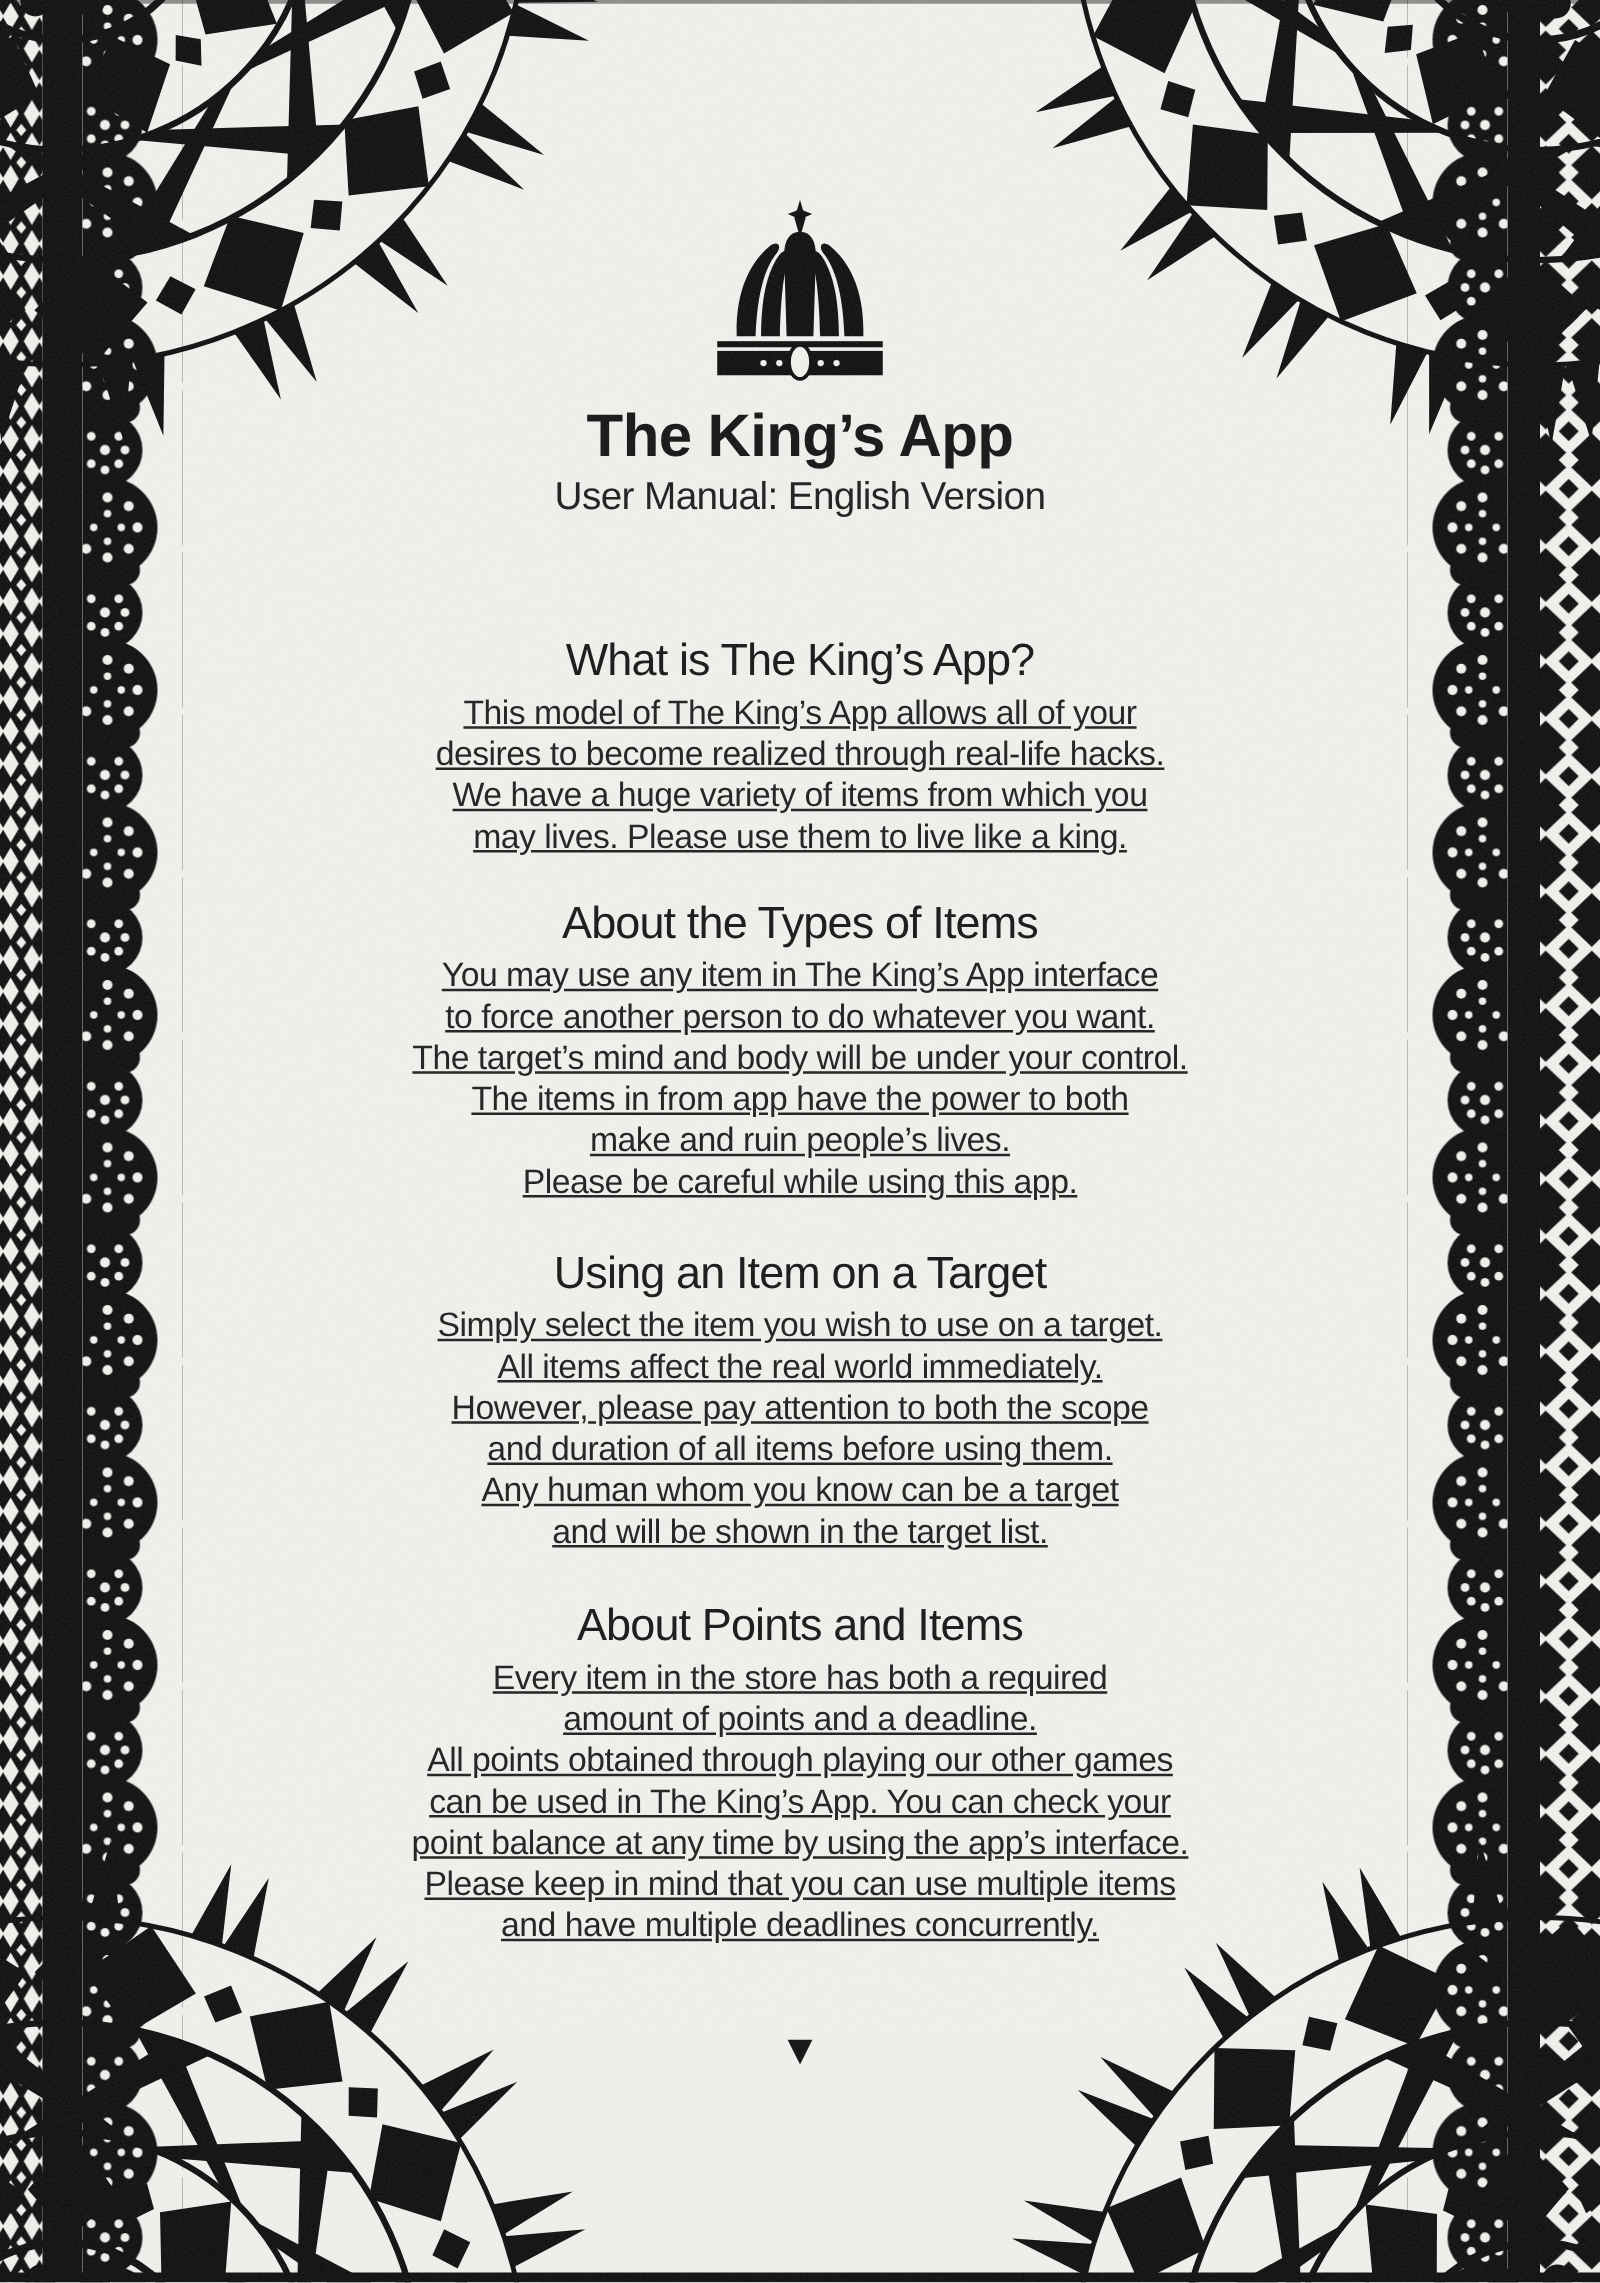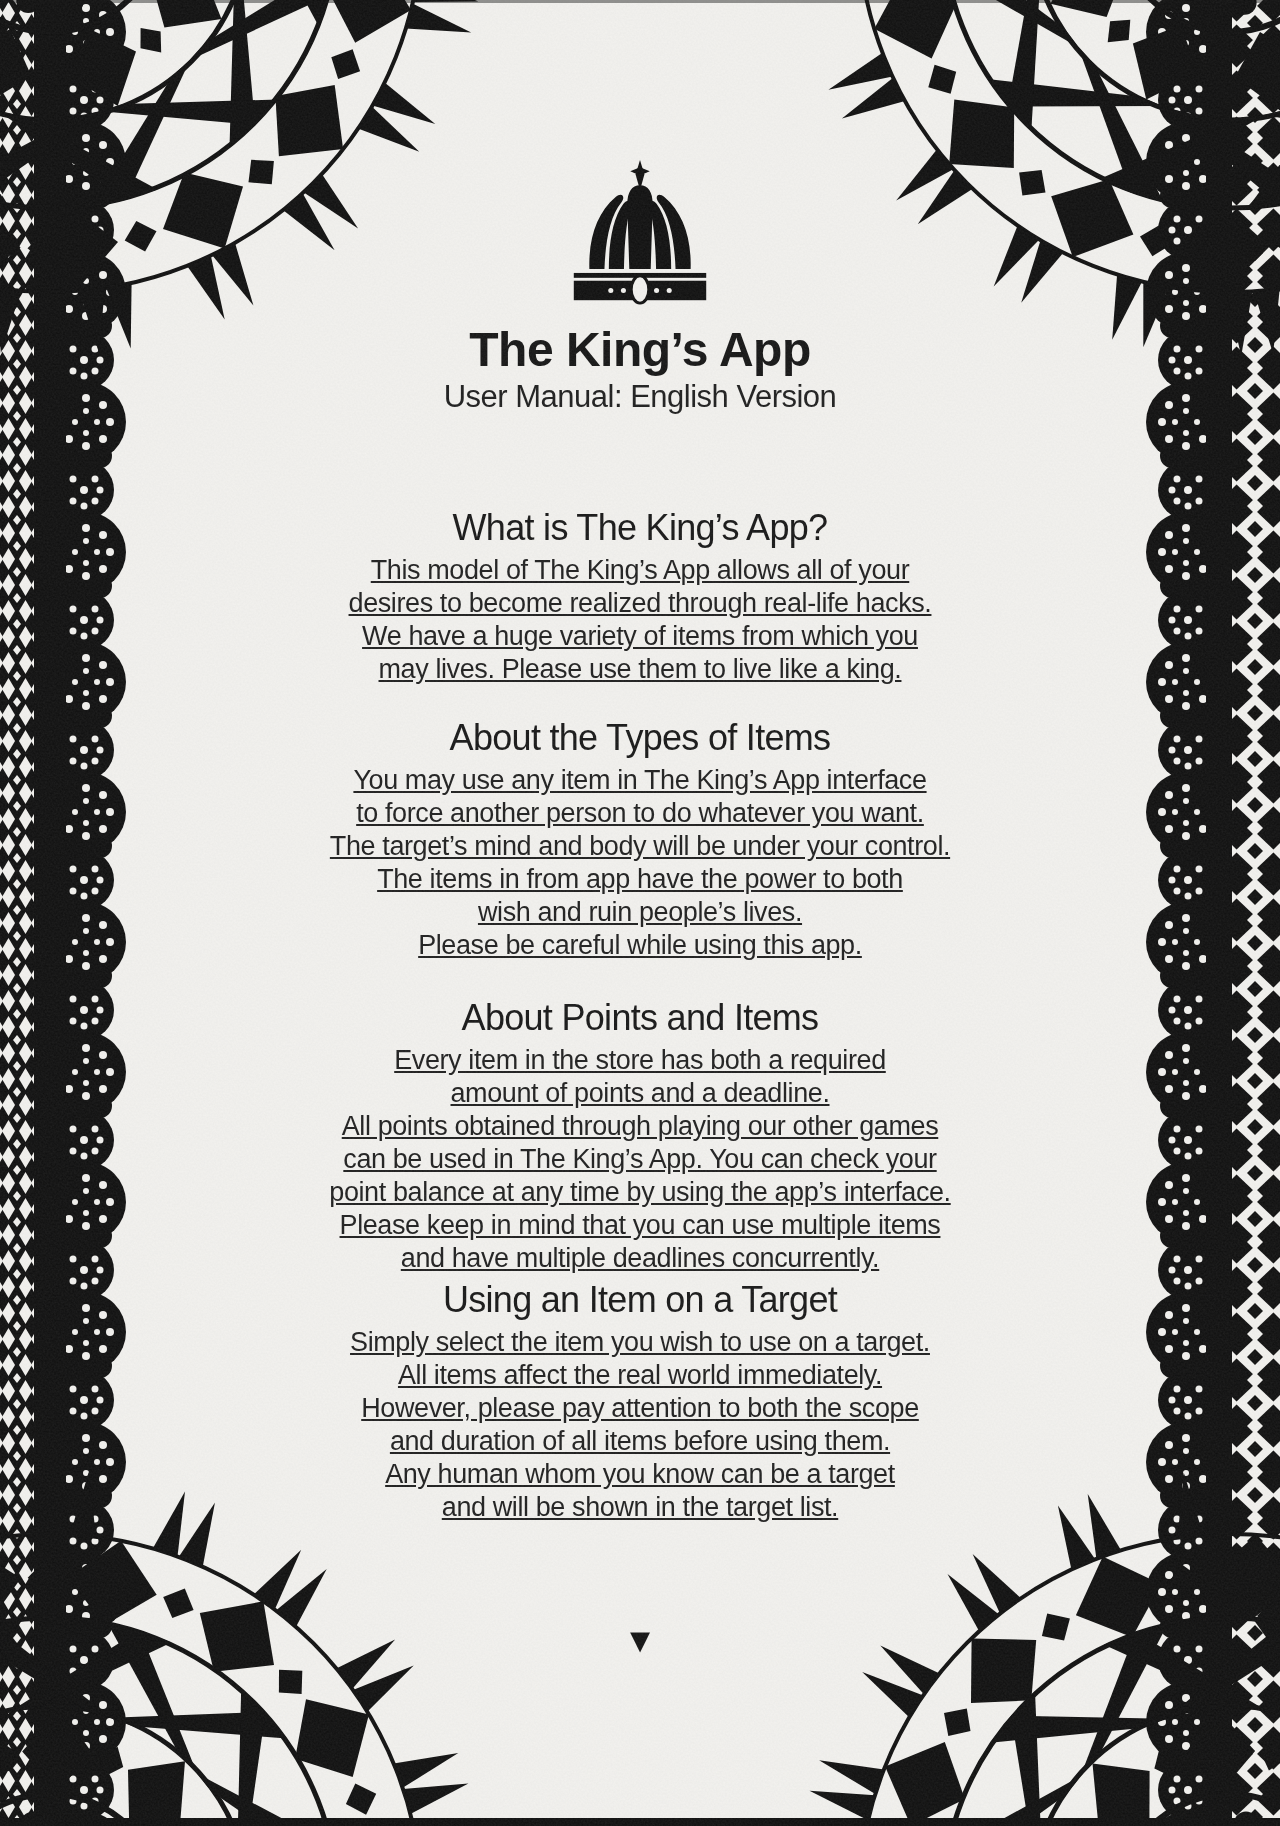--- a/index.html
+++ b/index.html
@@ -69,47 +69,47 @@
         </div>
   </section>
 
   <section>
     <h2>About the Types of Items</h2>
     <div class="section-body">
           <div class="body-line">You may use any item in The King’s App interface</div>
           <div class="body-line">to force another person to do whatever you want.</div>
           <div class="body-line">The target’s mind and body will be under your control.</div>
           <div class="body-line">The items in from app have the power to both</div>
-          <div class="body-line">wish and ruin people’s lives.</div>
+          <div class="body-line">make and ruin people’s lives.</div>
           <div class="body-line">Please be careful while using this app.</div>
+        </div>
+  </section>
+
+  <section>
+    <h2>Using an Item on a Target</h2>
+    <div class="section-body">
+          <div class="body-line">Simply select the item you wish to use on a target.</div>
+          <div class="body-line">All items affect the real world immediately.</div>
+          <div class="body-line">However, please pay attention to both the scope</div>
+          <div class="body-line">and duration of all items before using them.</div>
+          <div class="body-line">Any human whom you know can be a target</div>
+          <div class="body-line">and will be shown in the target list.</div>
         </div>
   </section>
 
   <section>
     <h2>About Points and Items</h2>
     <div class="section-body">
           <div class="body-line">Every item in the store has both a required</div>
           <div class="body-line">amount of points and a deadline.</div>
           <div class="body-line">All points obtained through playing our other games</div>
           <div class="body-line">can be used in The King’s App. You can check your</div>
           <div class="body-line">point balance at any time by using the app’s interface.</div>
           <div class="body-line">Please keep in mind that you can use multiple items</div>
           <div class="body-line">and have multiple deadlines concurrently.</div>
-        </div>
-  </section>
-
-  <section>
-    <h2>Using an Item on a Target</h2>
-    <div class="section-body">
-          <div class="body-line">Simply select the item you wish to use on a target.</div>
-          <div class="body-line">All items affect the real world immediately.</div>
-          <div class="body-line">However, please pay attention to both the scope</div>
-          <div class="body-line">and duration of all items before using them.</div>
-          <div class="body-line">Any human whom you know can be a target</div>
-          <div class="body-line">and will be shown in the target list.</div>
         </div>
   </section>
 </div>
 
   <div class="scroll-ind">▼</div>
 </div>
 
 <svg id="frame" width="1280" height="1826" viewBox="0 0 1280 1826" aria-hidden="true">
   <defs>
     <filter id="grain" x="0" y="0" width="100%" height="100%">

